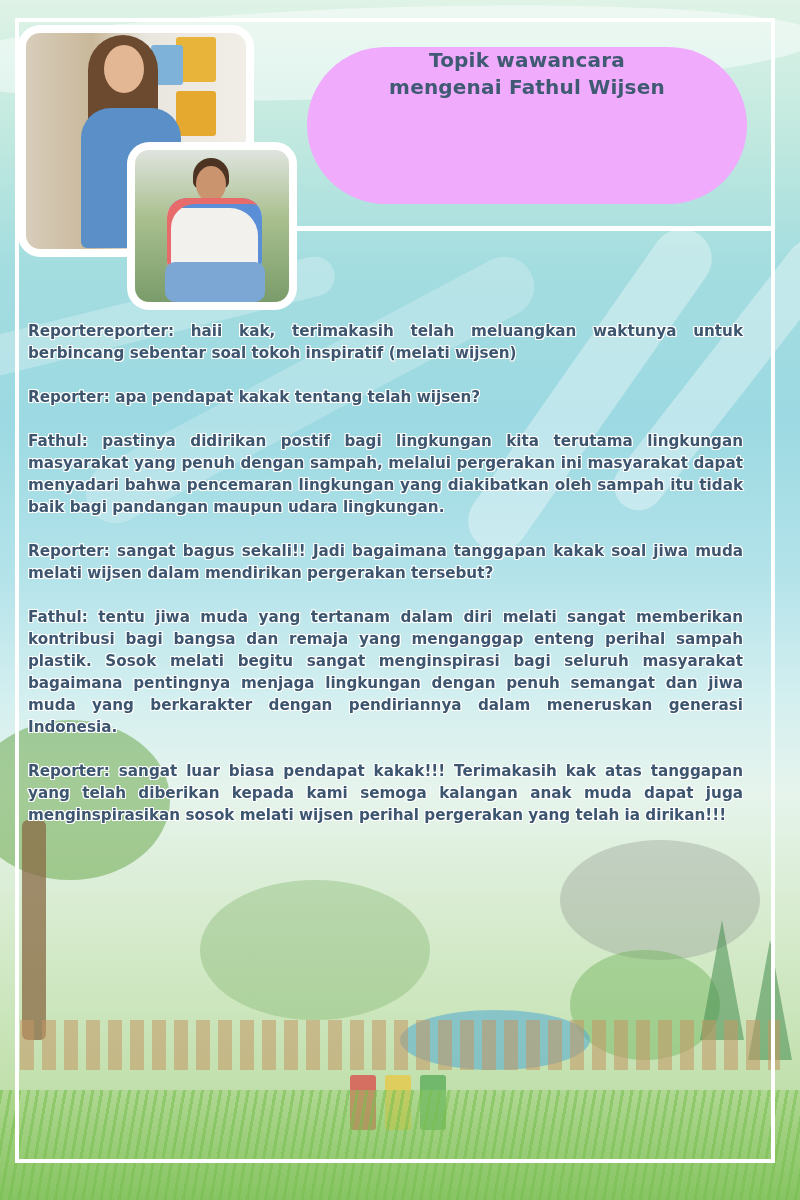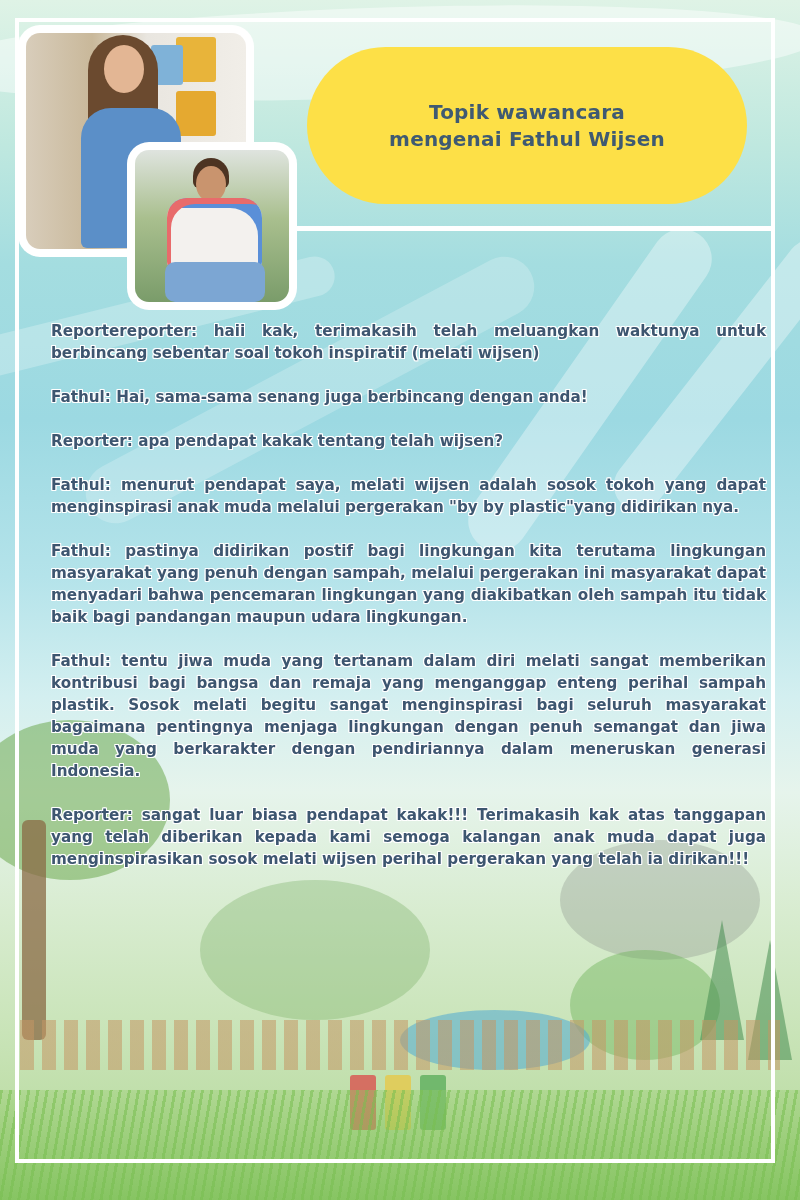--- a/index.html
+++ b/index.html
@@ -32,24 +32,24 @@
   .frame { position: absolute; left: 15px; top: 18px; width: 760px; height: 1145px;
     border: 4px solid #ffffff; box-sizing: border-box; }
   .frame-divider { position: absolute; left: 255px; top: 226px; width: 520px; height: 5px; background: #fff; }
 
   .photo { position: absolute; background: #fff; border-radius: 22px; padding: 8px; box-sizing: border-box; }
   .photo-inner { width: 100%; height: 100%; border-radius: 14px; overflow: hidden; position: relative; }
   .photo1 { left: 18px; top: 25px; width: 236px; height: 232px; }
   .photo2 { left: 127px; top: 142px; width: 170px; height: 168px; }
 
   .title-box { position: absolute; left: 307px; top: 47px; width: 440px; height: 157px;
-    background: #fde047; border-radius: 80px; display: flex; flex-direction: column; align-items: center; justify-content: center; }
+    background: #f0abfc; border-radius: 80px; display: flex; flex-direction: column; align-items: center; }
   .title-line { font-family: "DejaVu Sans", sans-serif; font-weight: bold; color: #3f5a72; font-size: 20px; line-height: 27px; letter-spacing: 0.2px; }
 
-  .content { position: absolute; left: 51px; top: 320px; width: 715px; }
+  .content { position: absolute; left: 28px; top: 320px; width: 715px; }
   .para { font-family: "DejaVu Sans", sans-serif; font-weight: bold; color: #3d5670; font-size: 15.2px; line-height: 22px;
     text-align: justify; margin: 0 0 22px 0;
     text-shadow: 1px 0 0 #fff, -1px 0 0 #fff, 0 1px 0 #fff, 0 -1px 0 #fff, 1px 1px 0 #fff, -1px -1px 0 #fff, 1px -1px 0 #fff, -1px 1px 0 #fff; }
 </style>
 </head>
 <body>
 
 <div class="bg-layer">
   <div class="swoosh sw1"></div>
   <div class="swoosh sw5"></div>
@@ -95,19 +95,18 @@
   </div>
 </div>
 
 <div class="title-box">
   <div class="title-line">Topik wawancara</div>
   <div class="title-line">mengenai Fathul Wijsen</div>
 </div>
 
 <div class="content">
   <p class="para">Reportereporter: haii kak, terimakasih telah meluangkan waktunya untuk berbincang sebentar soal tokoh inspiratif (melati wijsen)</p>
-  <p class="para">Fathul: Hai, sama-sama senang juga berbincang dengan anda!</p>
   <p class="para">Reporter: apa pendapat kakak tentang telah wijsen?</p>
-  <p class="para">Fathul: menurut pendapat saya, melati wijsen adalah sosok tokoh yang dapat menginspirasi anak muda melalui pergerakan "by by plastic"yang didirikan nya.</p>
   <p class="para">Fathul: pastinya didirikan postif bagi lingkungan kita terutama lingkungan masyarakat yang penuh dengan sampah, melalui pergerakan ini masyarakat dapat menyadari bahwa pencemaran lingkungan yang diakibatkan oleh sampah itu tidak baik bagi pandangan maupun udara lingkungan.</p>
+  <p class="para">Reporter: sangat bagus sekali!! Jadi bagaimana tanggapan kakak soal jiwa muda melati wijsen dalam mendirikan pergerakan tersebut?</p>
   <p class="para">Fathul: tentu jiwa muda yang tertanam dalam diri melati sangat memberikan kontribusi bagi bangsa dan remaja yang menganggap enteng perihal sampah plastik. Sosok melati begitu sangat menginspirasi bagi seluruh masyarakat bagaimana pentingnya menjaga lingkungan dengan penuh semangat dan jiwa muda yang berkarakter dengan pendiriannya dalam meneruskan generasi Indonesia.</p>
   <p class="para">Reporter: sangat luar biasa pendapat kakak!!! Terimakasih kak atas tanggapan yang telah diberikan kepada kami semoga kalangan anak muda dapat juga menginspirasikan sosok melati wijsen perihal pergerakan yang telah ia dirikan!!!</p>
 </div>
 
 </body></html>

